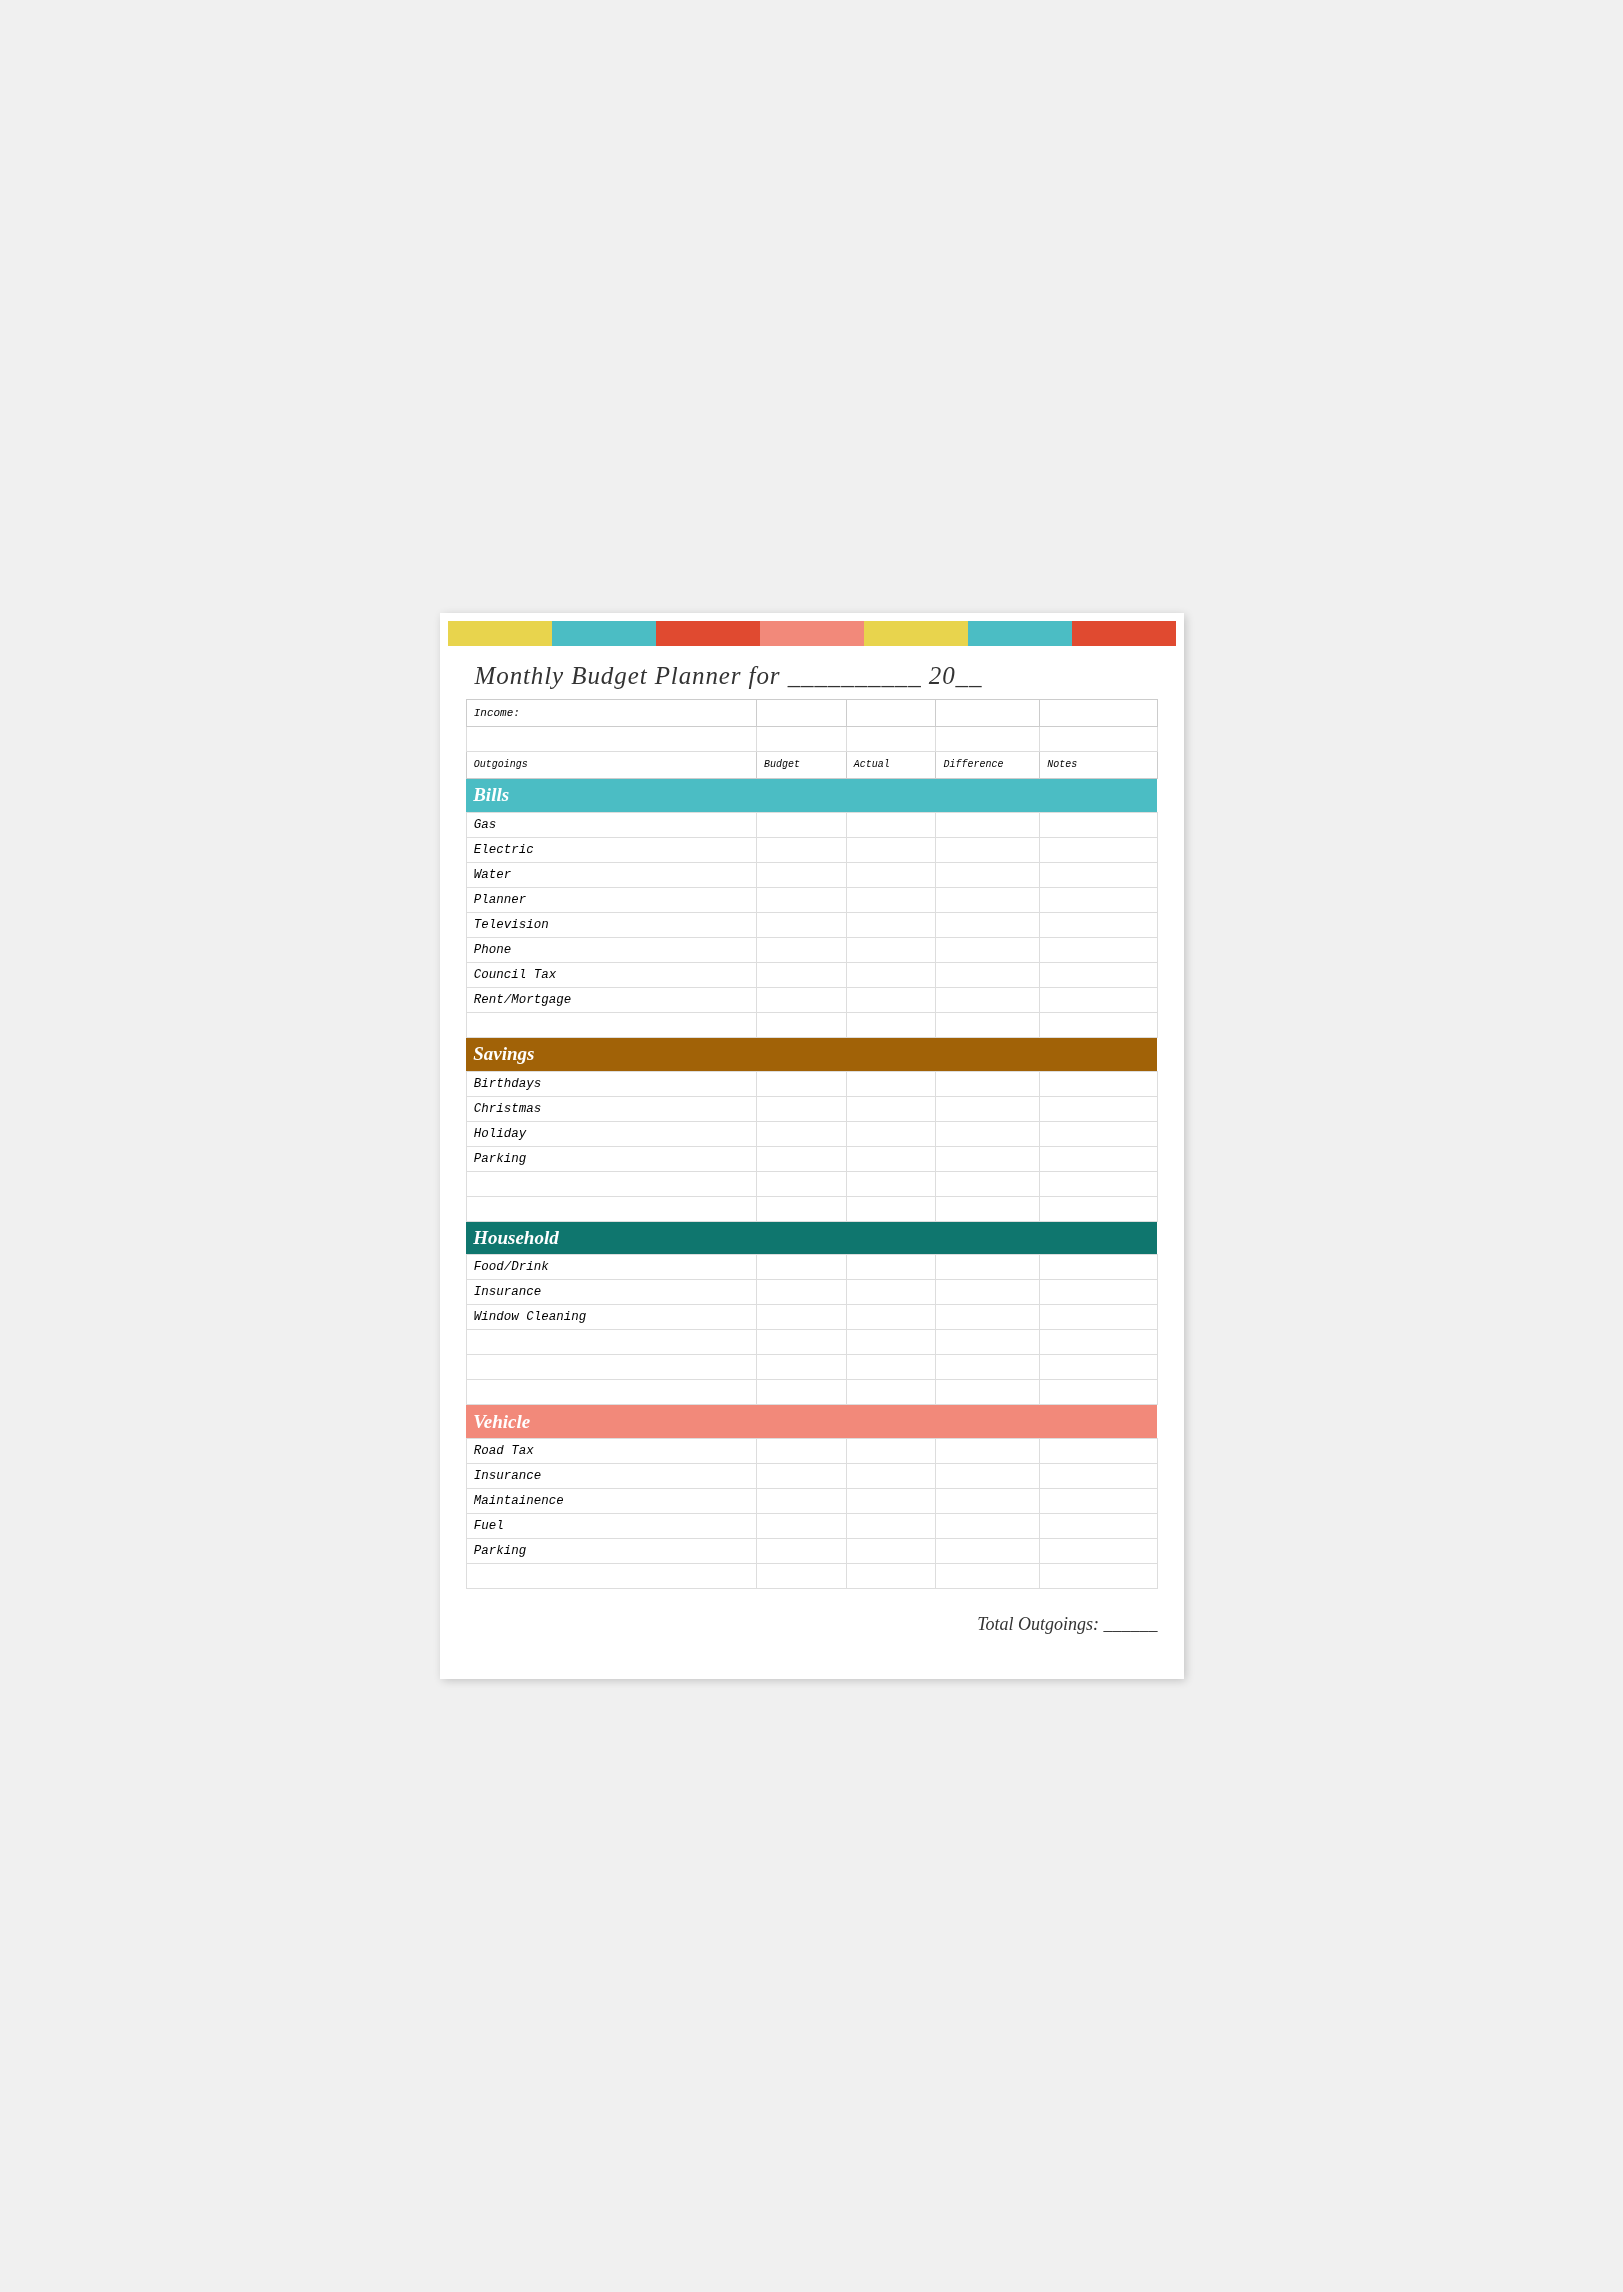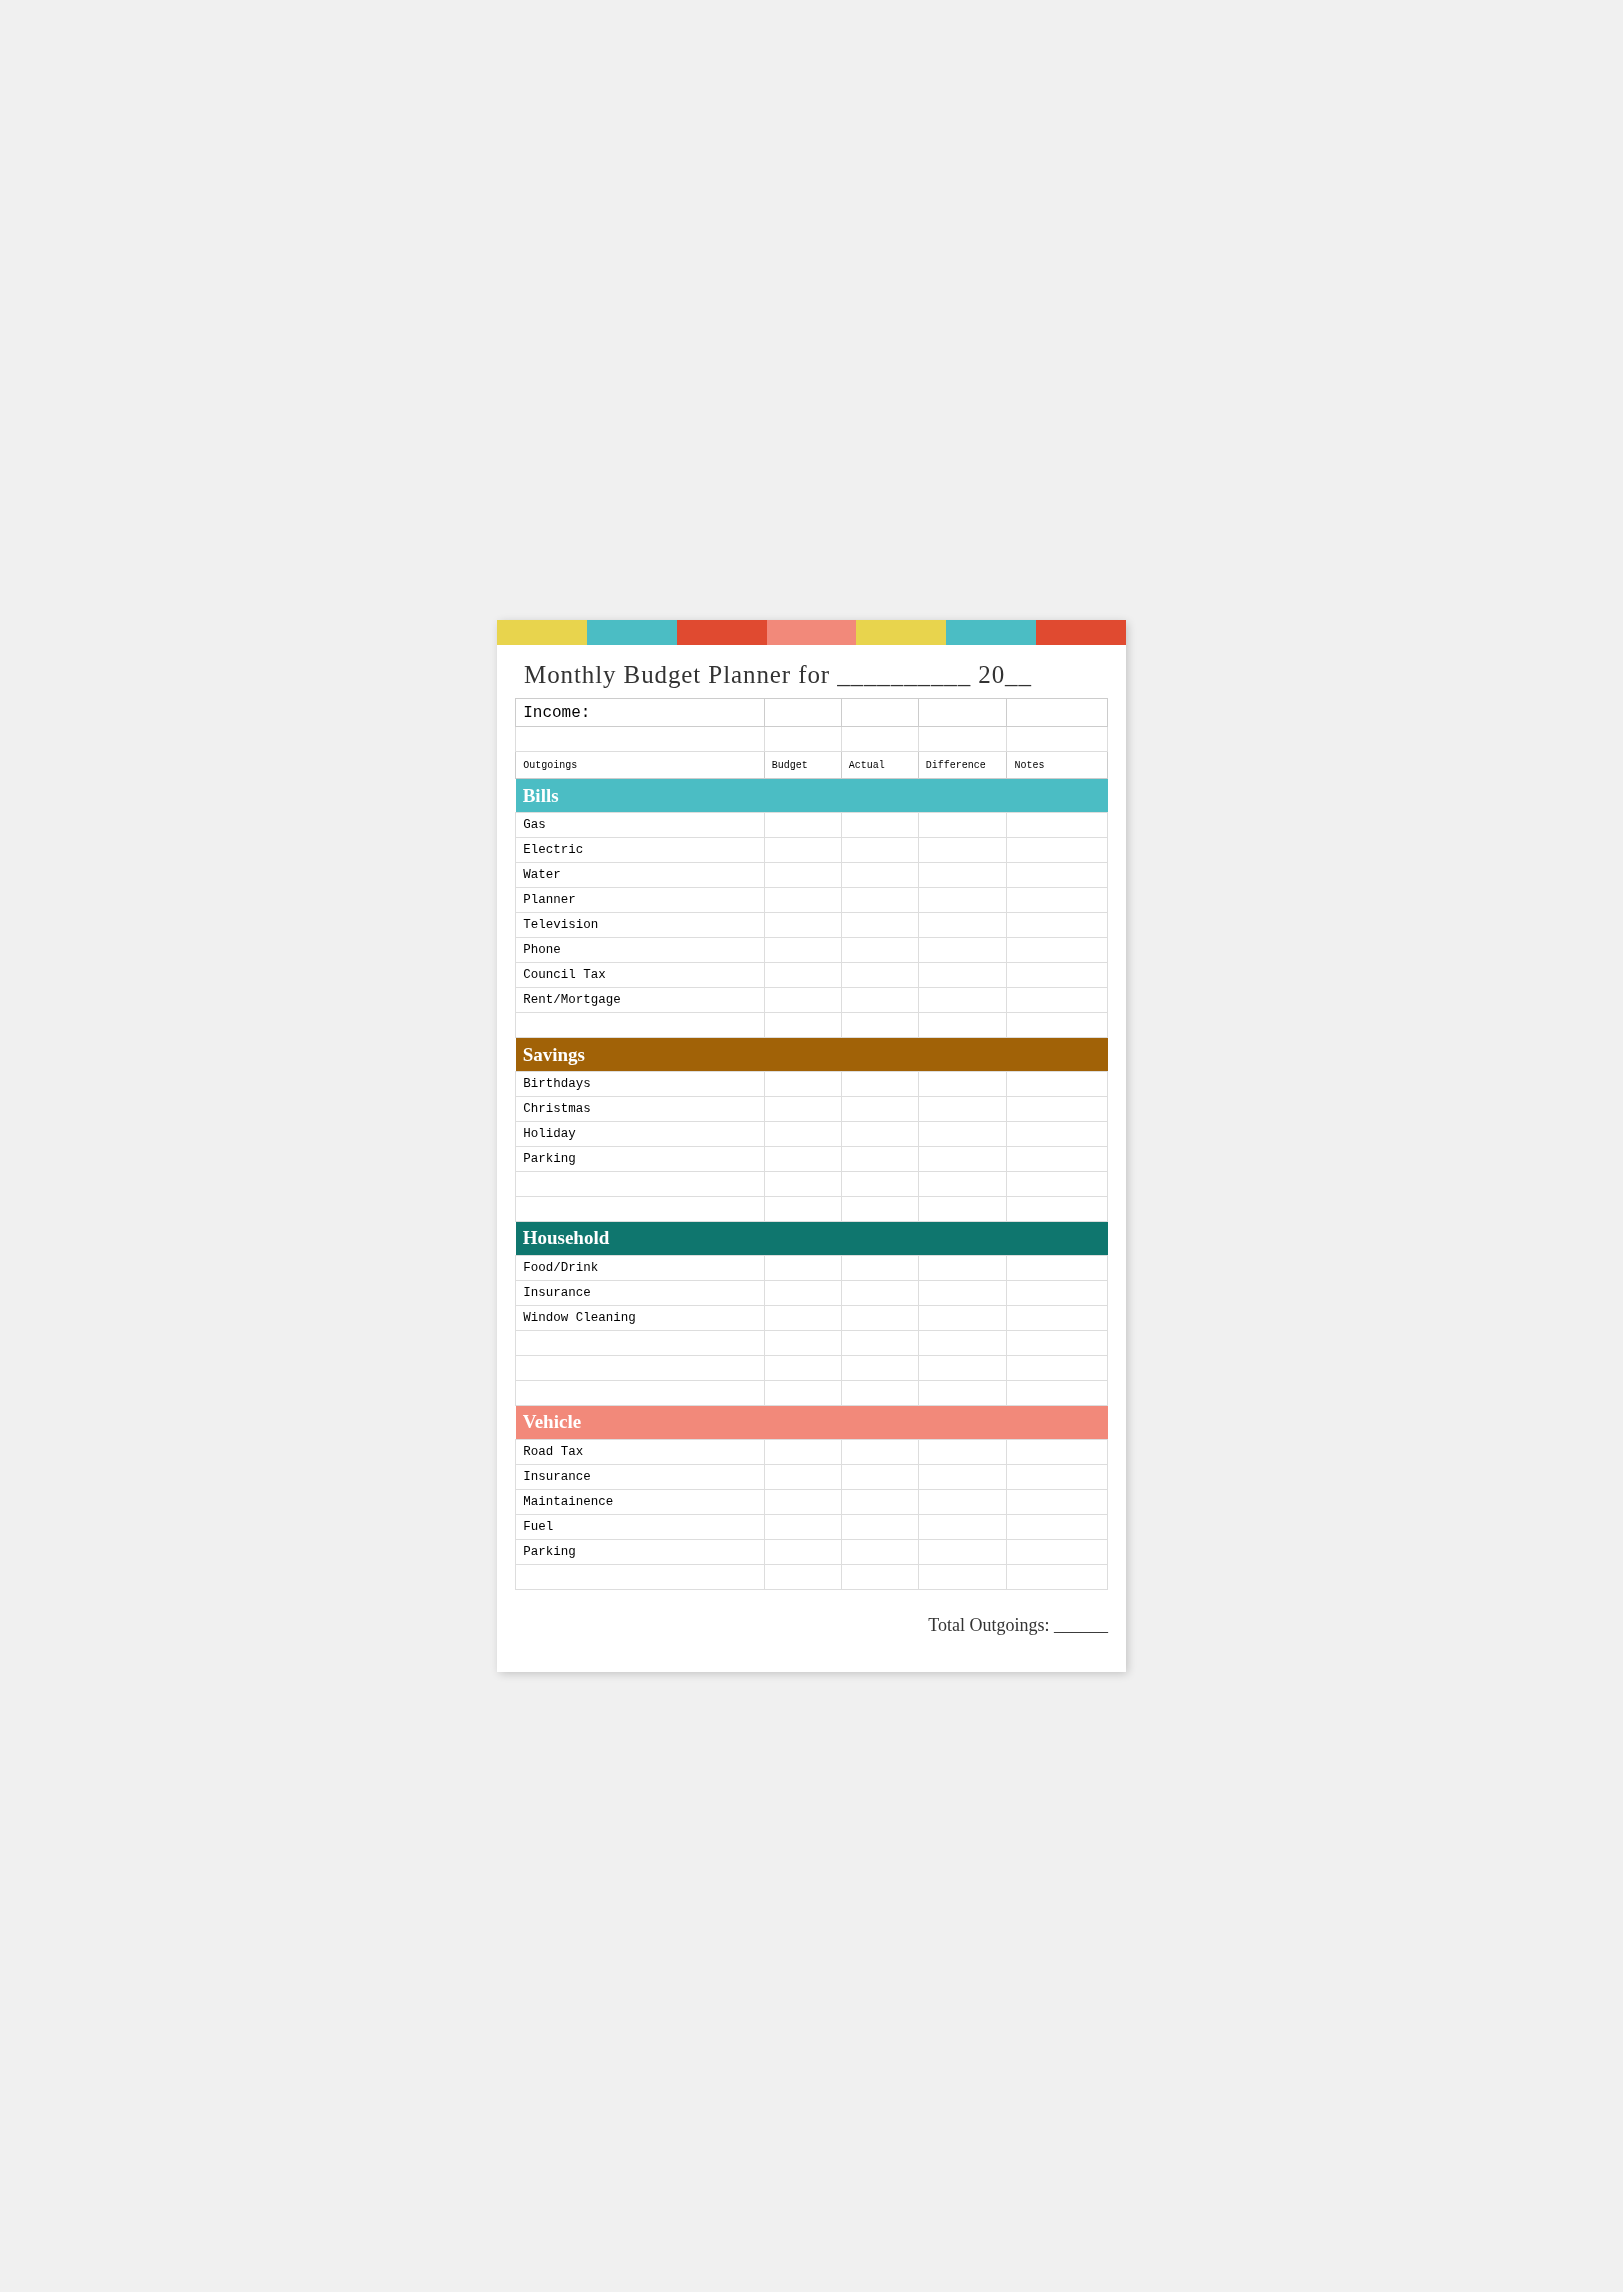--- a/index.html
+++ b/index.html
@@ -8,25 +8,26 @@
       background: #f0f0f0;
       display: flex;
       justify-content: center;
       align-items: center;
       min-height: 100vh;
       font-family: 'Courier New', Courier, monospace;
     }
 
     .page {
       background: #fff;
-      width: 629px;
+      width: 744px;
       min-height: 887px;
-      padding: 0;
+      padding: 8px;
       position: relative;
       box-shadow: 1.8px 1.8px 9px rgba(0,0,0,0.2);
+      font-style: italic;
     }
 
     
     .color-bar {
       display: flex;
       height: 25px;
       width: 100%;
     }
     .color-bar .cb {
       flex: 1;
@@ -65,21 +66,21 @@
     .col-budget { width: 13%; }
     .col-actual { width: 13%; }
     .col-diff   { width: 15%; }
     .col-notes  { width: 17%; }
 
     .income-row td {
       border-bottom: 0.9px solid #ccc;
       height: 27px;
     }
     .income-label {
-      font-size: 16px;
+      font-size: 11px;
       font-weight: normal;
     }
 
     .header-row td {
       font-size: 10px;
       border: 0.9px solid #ccc;
       background: #fff;
       height: 27px;
     }
 

